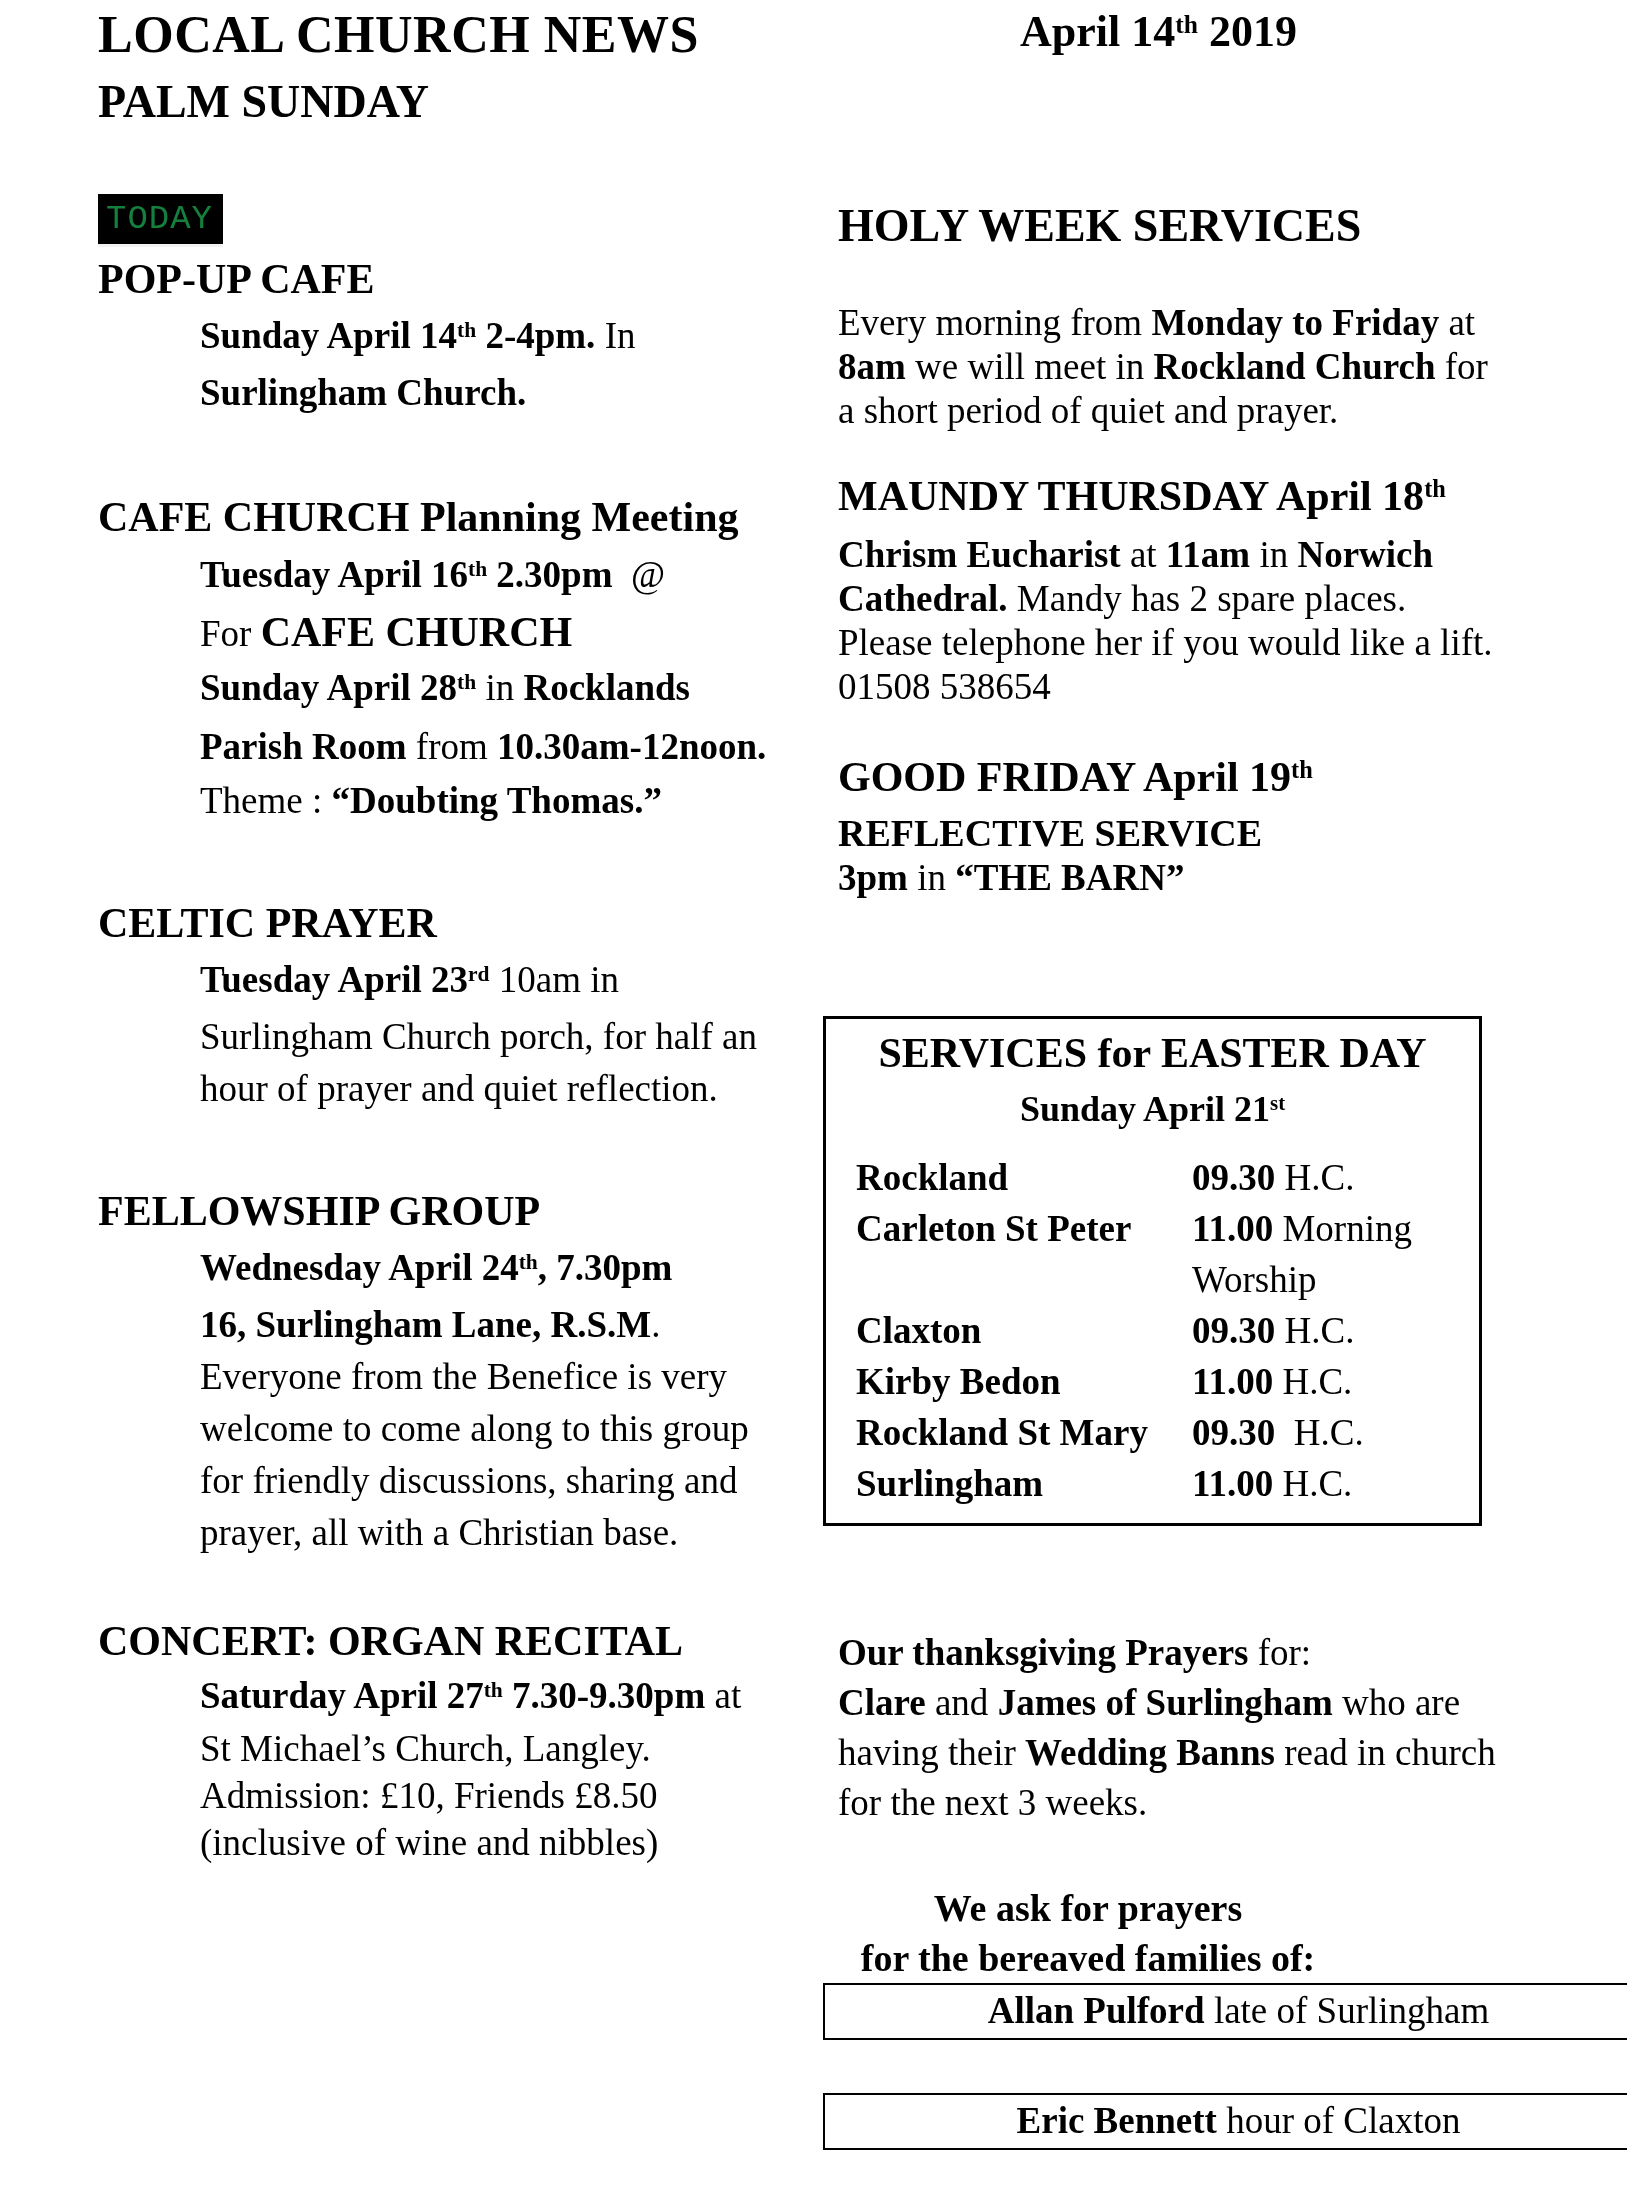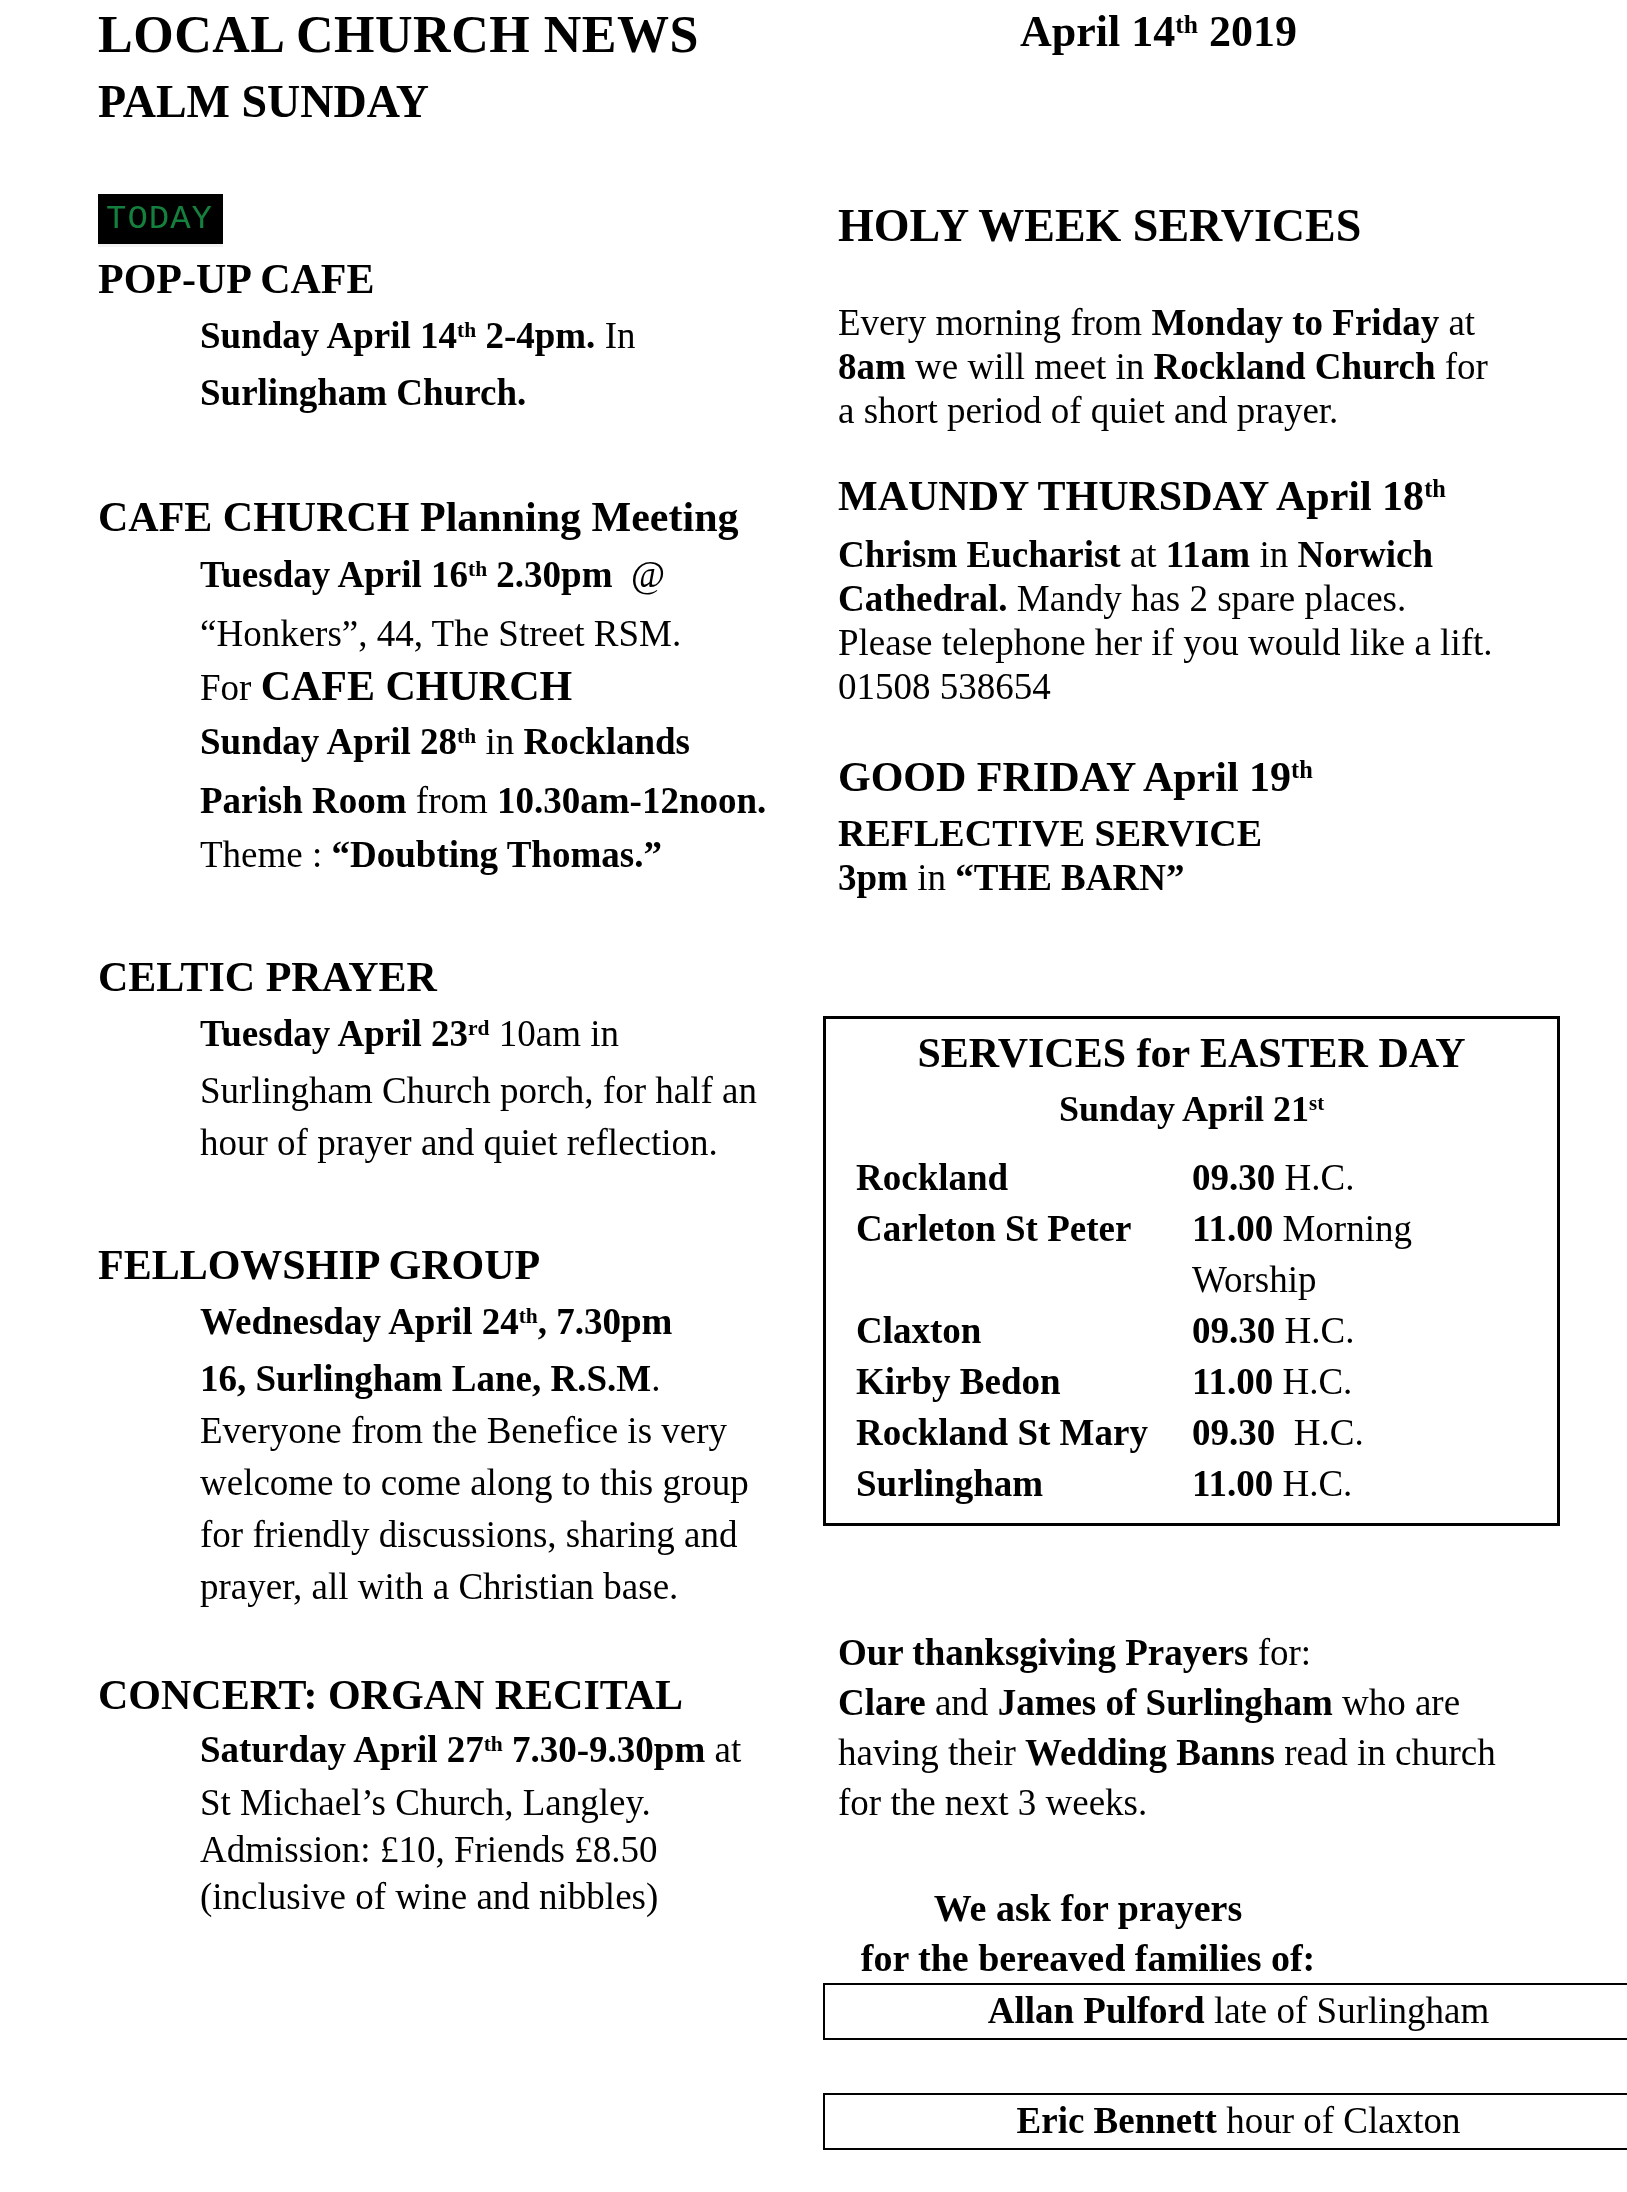--- a/index.html
+++ b/index.html
@@ -44,21 +44,21 @@
   .holy-head { margin-top:137px; font-size:46px; font-weight:bold; line-height:50px; }
   .rpara { font-size:37px; line-height:44px; }
   .para-holy   { margin-top:50px; }
   .maundy-head { margin-top:40px; font-size:42px; font-weight:bold; line-height:46px; white-space:pre-wrap; }
   .para-maundy { margin-top:8px; }
   .good-head   { margin-top:45px; font-size:42px; font-weight:bold; line-height:46px; white-space:pre-wrap; }
   .good-body   { margin-top:5px; }
   .rs-line     { font-size:38px; line-height:45px; }
 
   .sbox {
-    margin-top:116px; margin-left:-15px; width:737px; height:510px;
+    margin-top:116px; margin-left:-15px; width:659px; height:510px;
     border:3px solid #000; padding:8px 14px 0 14px;
   }
   .sbox-title { margin-top:2px; text-align:center; font-size:42px; font-weight:bold; line-height:48px; }
   .sbox-sub   { margin-top:6px; text-align:center; font-size:36px; font-weight:bold; line-height:52px; white-space:pre-wrap; }
   .srows { margin-top:12px; }
   .srow  { display:grid; grid-template-columns:336px 1fr; padding-left:16px; font-size:37px; line-height:51px; }
   .srow .sname { font-weight:bold; }
   .srow .stime { font-weight:bold; }
   .srow .stype { white-space:pre-wrap; }
 
@@ -91,21 +91,20 @@
       <div class="sec-body">
         <div class="bline"><span class="b">Sunday April 14</span><span class="b sup">th</span><span class="b"> 2-4pm.</span><span> In</span></div>
         <div class="bline"><span class="b">Surlingham Church.</span></div>
       </div>
     </div>
 
     <div class="sec sec-cafe">
       <div class="sec-head"><span class="b">CAFE CHURCH Planning Meeting</span></div>
       <div class="sec-body">
         <div class="bline"><span class="b">Tuesday April 16</span><span class="b sup">th</span><span class="b"> 2.30pm</span><span>  @</span></div>
-        <div class="bline"><span>“Honkers”, 44, The Street RSM.</span></div>
         <div class="bline"><span>For </span><span class="b big">CAFE CHURCH</span></div>
         <div class="bline"><span class="b">Sunday April 28</span><span class="b sup">th</span><span> in </span><span class="b">Rocklands</span></div>
         <div class="bline"><span class="b">Parish Room </span><span>from </span><span class="b">10.30am-12noon.</span></div>
         <div class="bline"><span>Theme : </span><span class="b">“Doubting Thomas.”</span></div>
       </div>
     </div>
 
     <div class="sec sec-celtic">
       <div class="sec-head"><span class="b">CELTIC PRAYER</span></div>
       <div class="sec-body">

